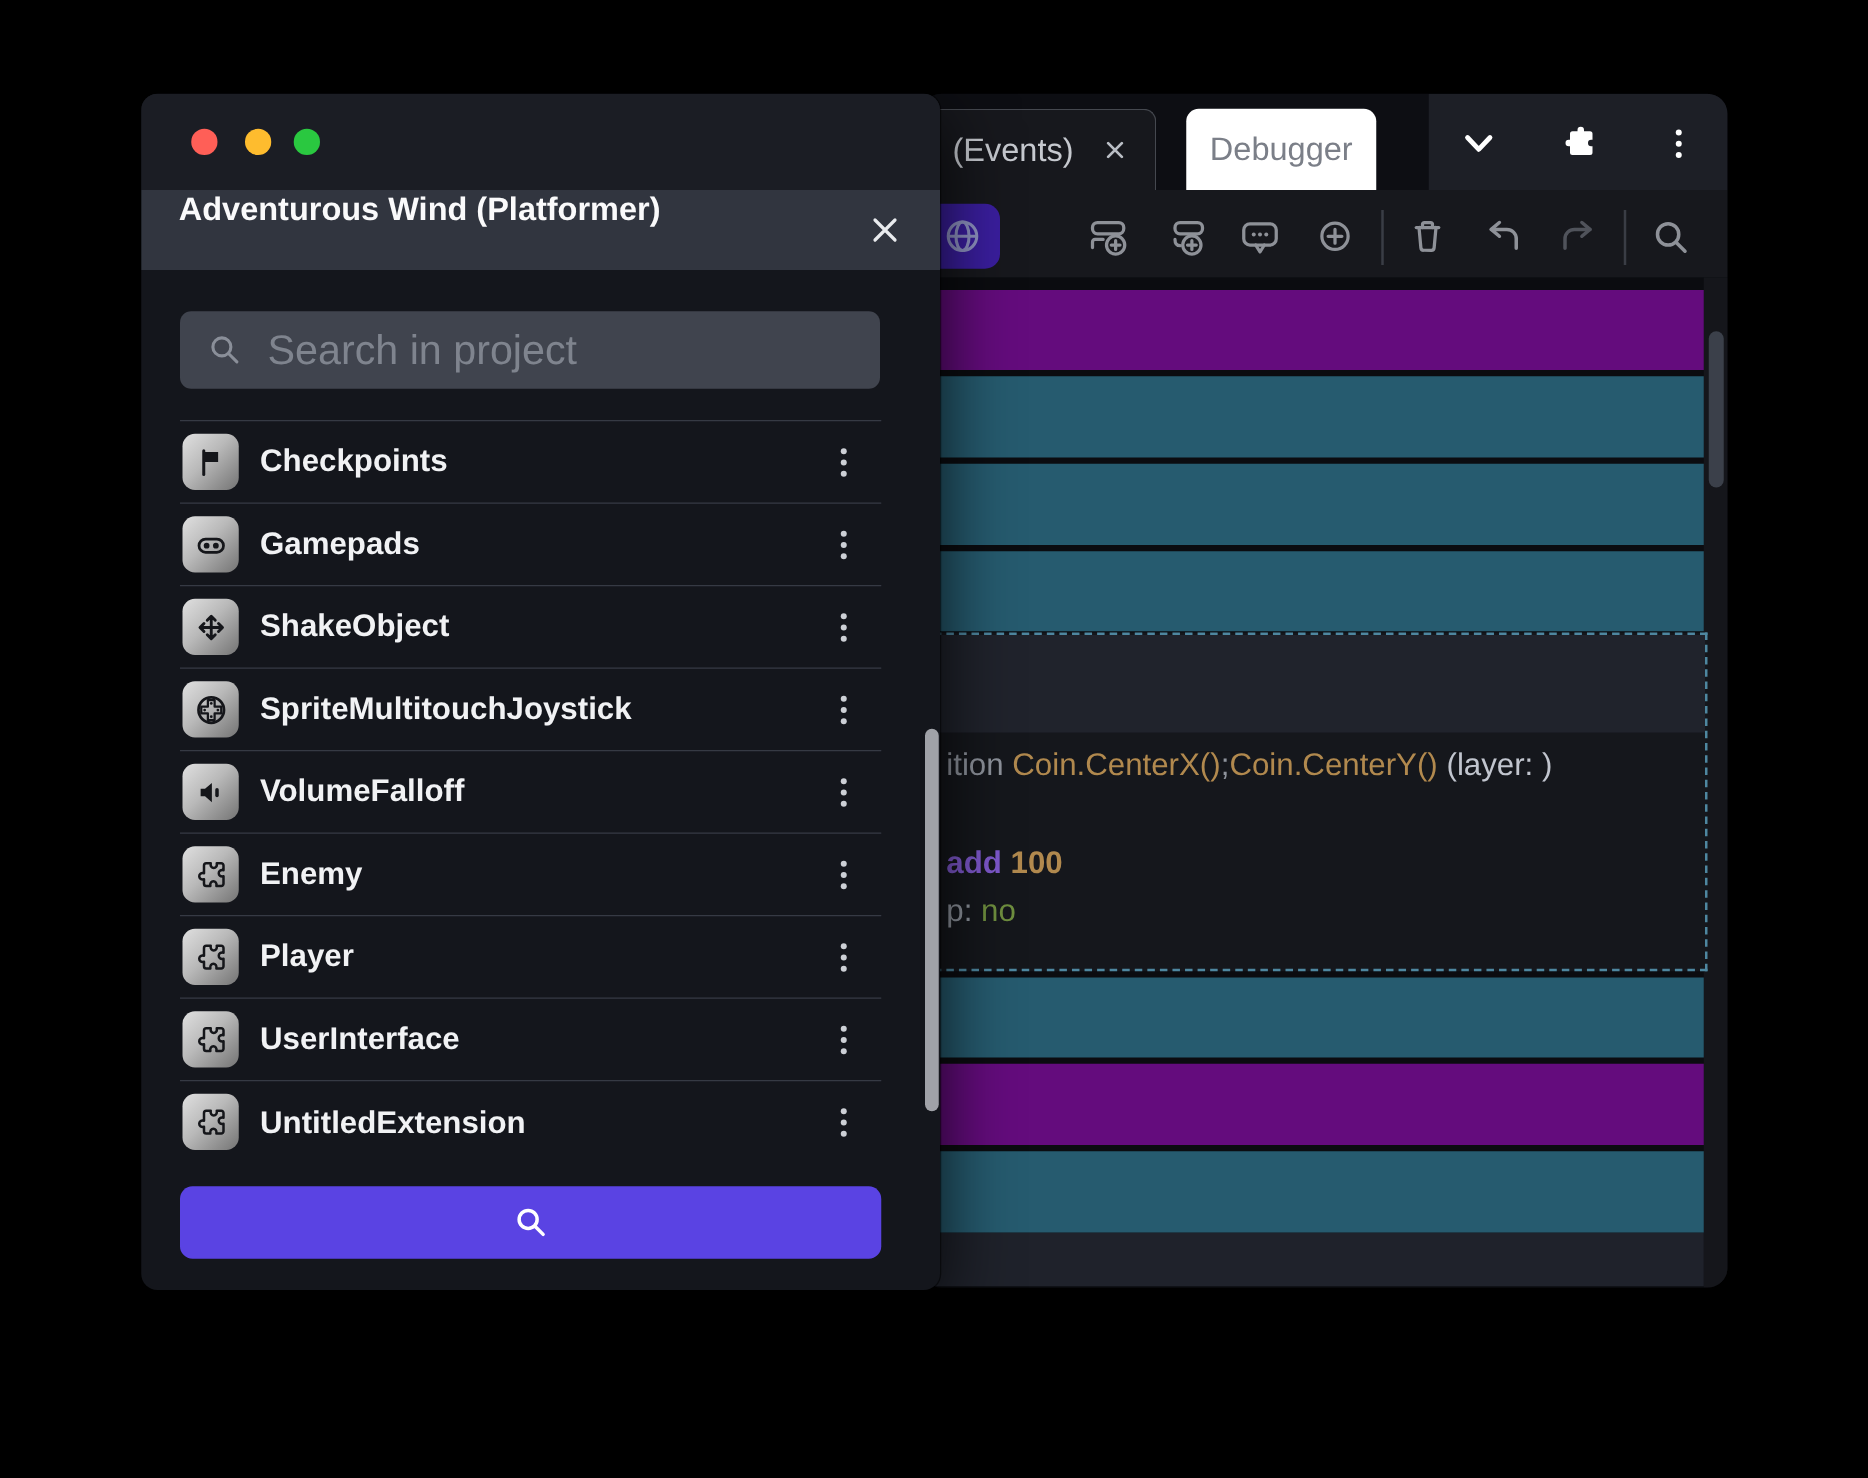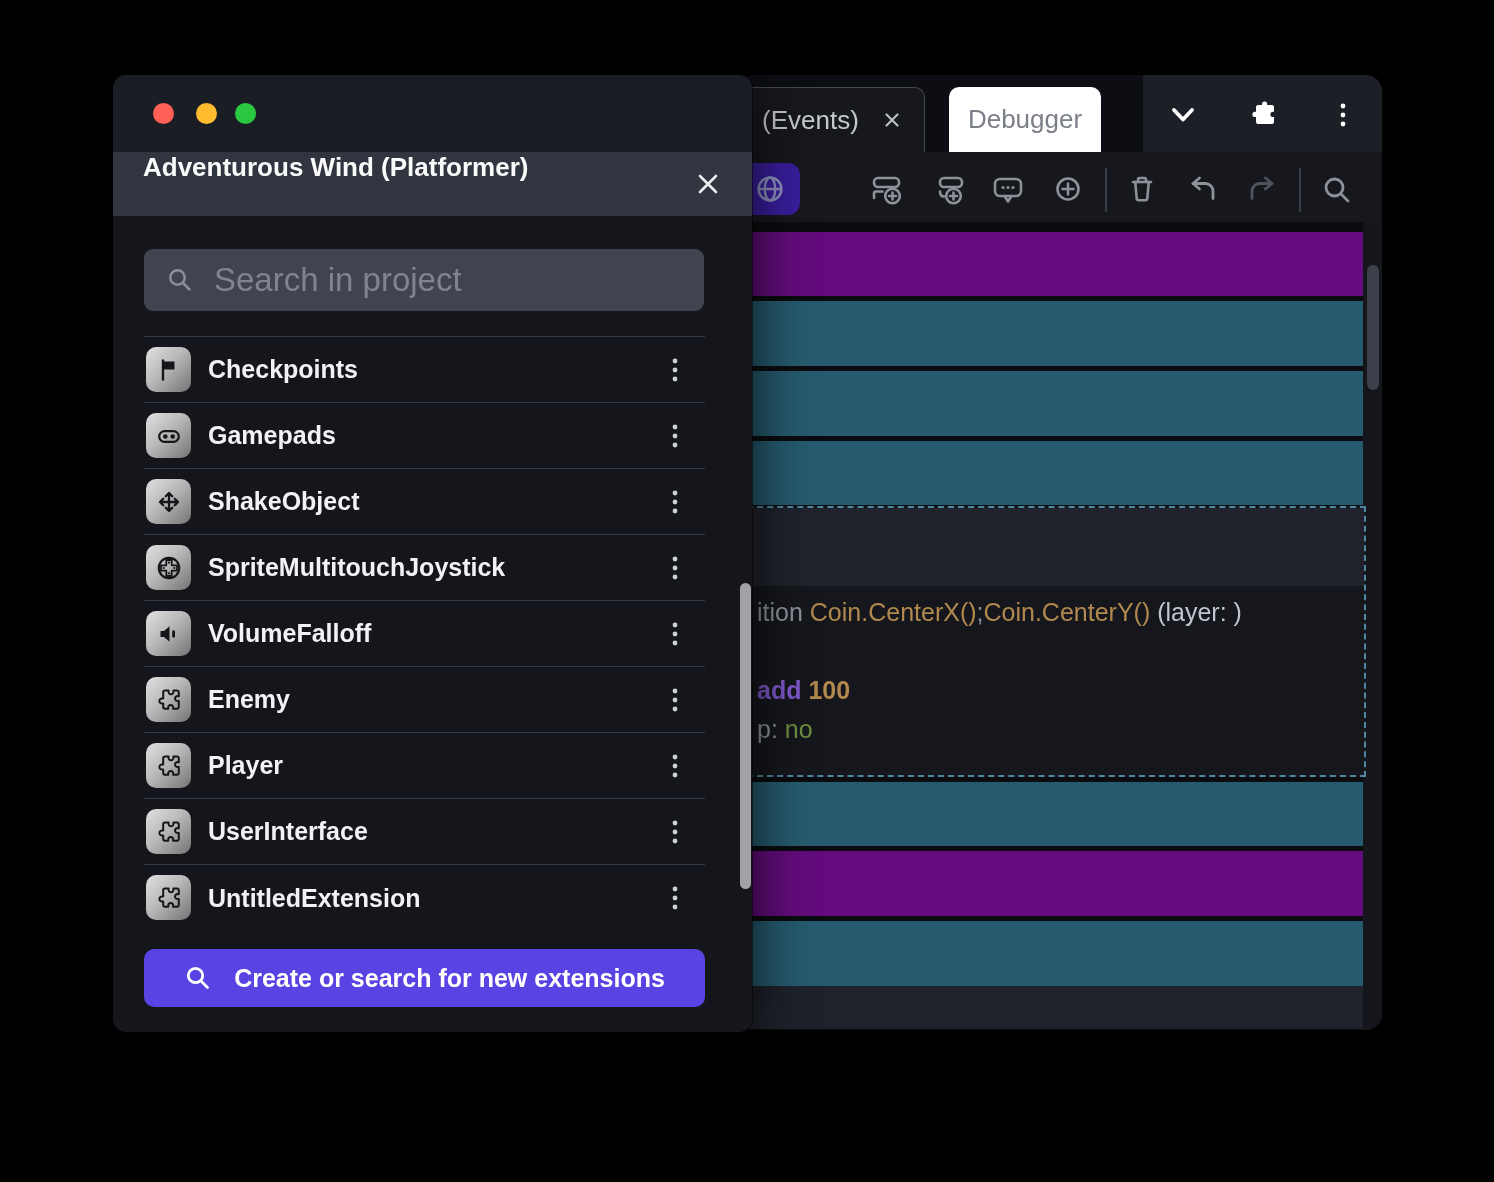--- a/index.html
+++ b/index.html
@@ -389,19 +389,18 @@
         </div>
       </div>
 
     <button class="create-btn">
       <span>
         <svg width="28" height="28" viewBox="0 0 28 28">
             <circle cx="11.5" cy="11.5" r="7.2" fill="none" stroke="#fff" stroke-width="2.8"></circle>
             <path d="M17 17 L23.5 23.5" stroke="#fff" stroke-width="2.8" stroke-linecap="round"></path>
           </svg>
       </span>
-      <span>Create or search for new extensions</span>
     </button>
 
     <div class="dialog-scroll-thumb"></div>
   </div>
 
 </div>
 
 </body></html>

